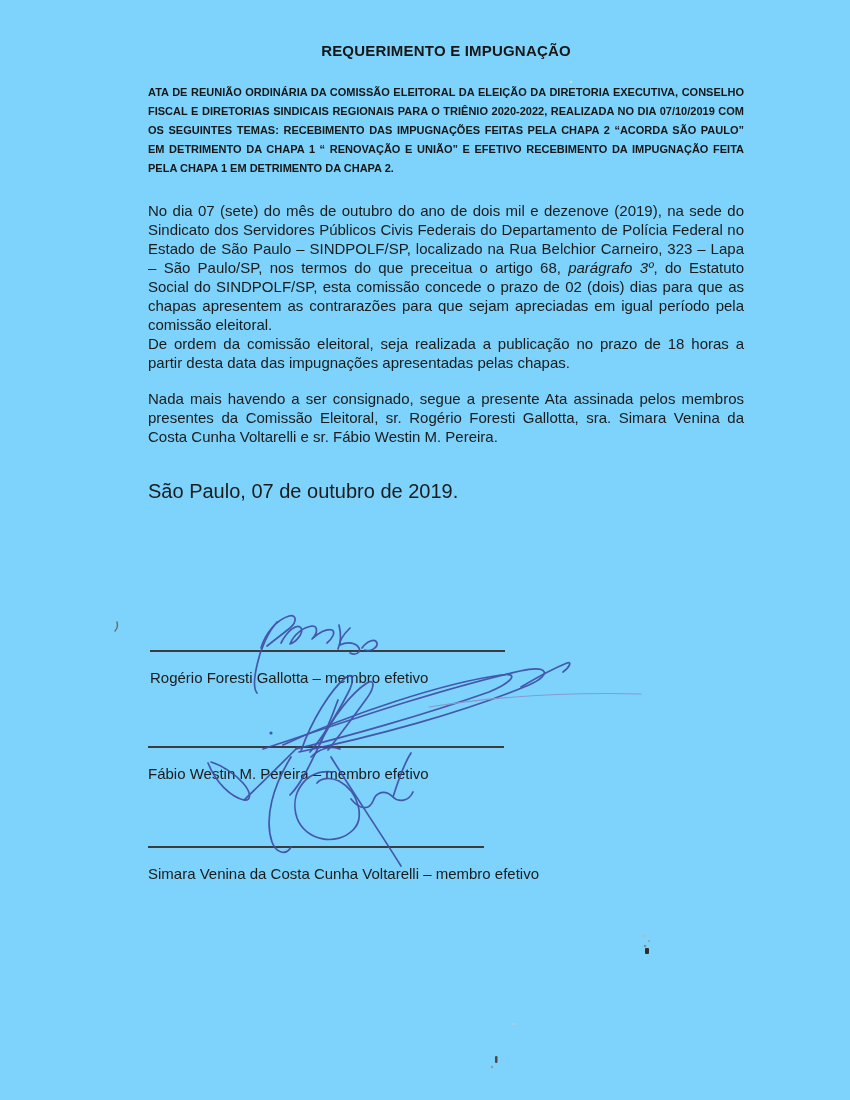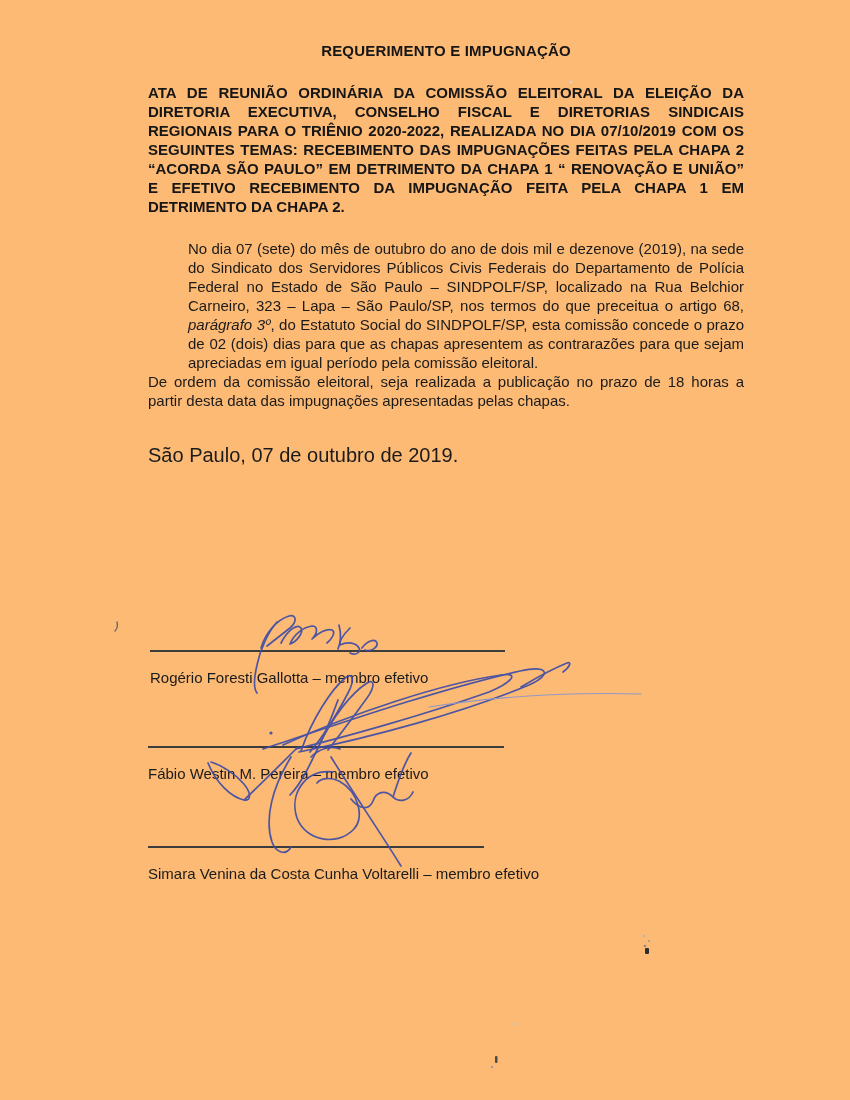--- a/index.html
+++ b/index.html
@@ -1,31 +1,31 @@
 <!DOCTYPE html>
 <html><head>
 <meta charset="utf-8">
 <style>
   html,body { margin:0; padding:0; background:#ffffff; }
   .page {
-    position:relative; width:850px; height:1100px; background:#fdba74;
+    position:relative; width:850px; height:1100px; background:#7dd3fc;
     font-family:"Liberation Sans","DejaVu Sans",sans-serif;
     color:#1b1b1b; overflow:hidden;
   }
   .content { position:absolute; left:148px; top:0; width:596px; }
   .title {
     font-size:15px; font-weight:bold; text-align:center;
     margin:41px 0 0 0; line-height:19px; letter-spacing:.2px; color:#161616;
   }
   .heading {
-    font-size:15px; font-weight:bold; text-align:justify;
+    font-size:11px; font-weight:bold; text-align:justify;
     margin:23px 0 0 0; line-height:19px; color:#161616;
   }
   .bodyp { font-size:15px; line-height:19px; text-align:justify; margin:0; }
-  .p1 { margin-top:23px;margin-left:40px; }
+  .p1 { margin-top:23px; }
   .p3 { margin-top:17px; }
   .dateline { font-size:20px; line-height:19px; margin:36px 0 0 0; }
   .it { font-style:italic; }
   .sig { position:absolute; }
   .sig-rule { height:0; border-top:2px solid #3c3c3c; }
   .sig-name { font-size:15px; line-height:19px; padding-top:16px; white-space:nowrap; }
   .ink-overlay { position:absolute; left:0; top:0; pointer-events:none; }
 </style>
 </head>
 <body>
@@ -34,20 +34,21 @@
 
   <div class="content">
     <h1 class="title">REQUERIMENTO E IMPUGNAÇÃO</h1>
 
     <p class="heading">ATA DE REUNIÃO ORDINÁRIA DA COMISSÃO ELEITORAL DA ELEIÇÃO DA DIRETORIA EXECUTIVA, CONSELHO FISCAL E DIRETORIAS SINDICAIS REGIONAIS PARA O TRIÊNIO 2020-2022, REALIZADA NO DIA 07/10/2019 COM OS SEGUINTES TEMAS: RECEBIMENTO DAS IMPUGNAÇÕES FEITAS PELA CHAPA 2 “ACORDA SÃO PAULO” EM DETRIMENTO DA CHAPA 1 “ RENOVAÇÃO E UNIÃO” E EFETIVO RECEBIMENTO DA IMPUGNAÇÃO FEITA PELA CHAPA 1 EM DETRIMENTO DA CHAPA 2.</p>
 
     <p class="bodyp p1"><span>No dia 07 (sete) do mês de outubro do ano de dois mil e dezenove (2019), na sede do Sindicato dos Servidores Públicos Civis Federais do Departamento de Polícia Federal no Estado de São Paulo – SINDPOLF/SP, localizado na Rua Belchior Carneiro, 323 – Lapa – São Paulo/SP, nos termos do que preceitua o artigo 68, </span><span class="it">parágrafo 3º</span><span>, do Estatuto Social do SINDPOLF/SP, esta comissão concede o prazo de 02 (dois) dias para que as chapas apresentem as contrarazões para que sejam apreciadas em igual período pela comissão eleitoral.</span></p>
 
     <p class="bodyp p2">De ordem da comissão eleitoral, seja realizada a publicação no prazo de 18 horas a partir desta data das impugnações apresentadas pelas chapas.</p>
 
+    <p class="bodyp p3">Nada mais havendo a ser consignado, segue a presente Ata assinada pelos membros presentes da Comissão Eleitoral, sr. Rogério Foresti Gallotta, sra. Simara Venina da Costa Cunha Voltarelli e sr. Fábio Westin M. Pereira.</p>
 
     <p class="dateline">São Paulo, 07 de outubro de 2019.</p>
   </div>
 
   <div class="sig" style="left:150px; top:650px; width:355px;">
     <div class="sig-rule"></div>
     <div class="sig-name">Rogério Foresti Gallotta – membro efetivo</div>
   </div>
 
   <div class="sig" style="left:148px; top:746px; width:356px;">

